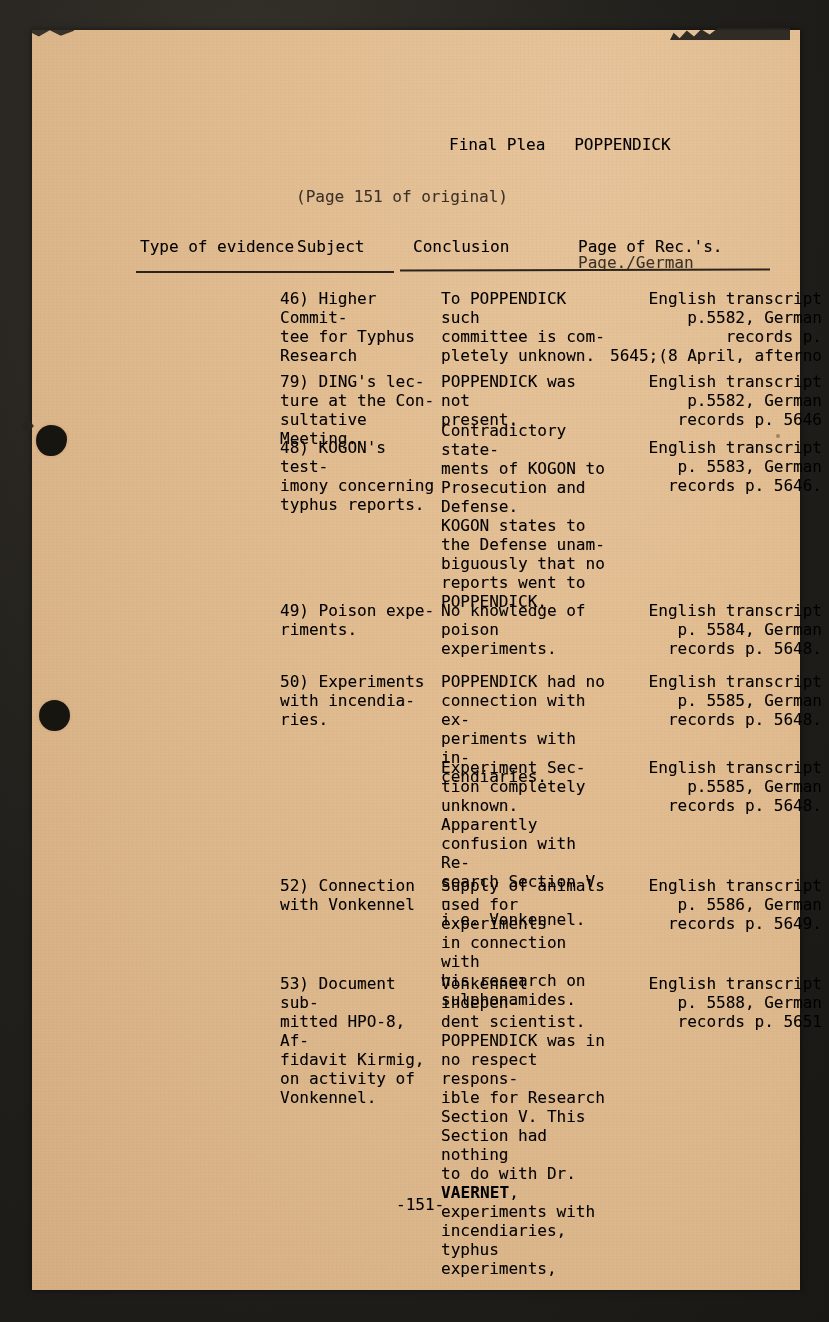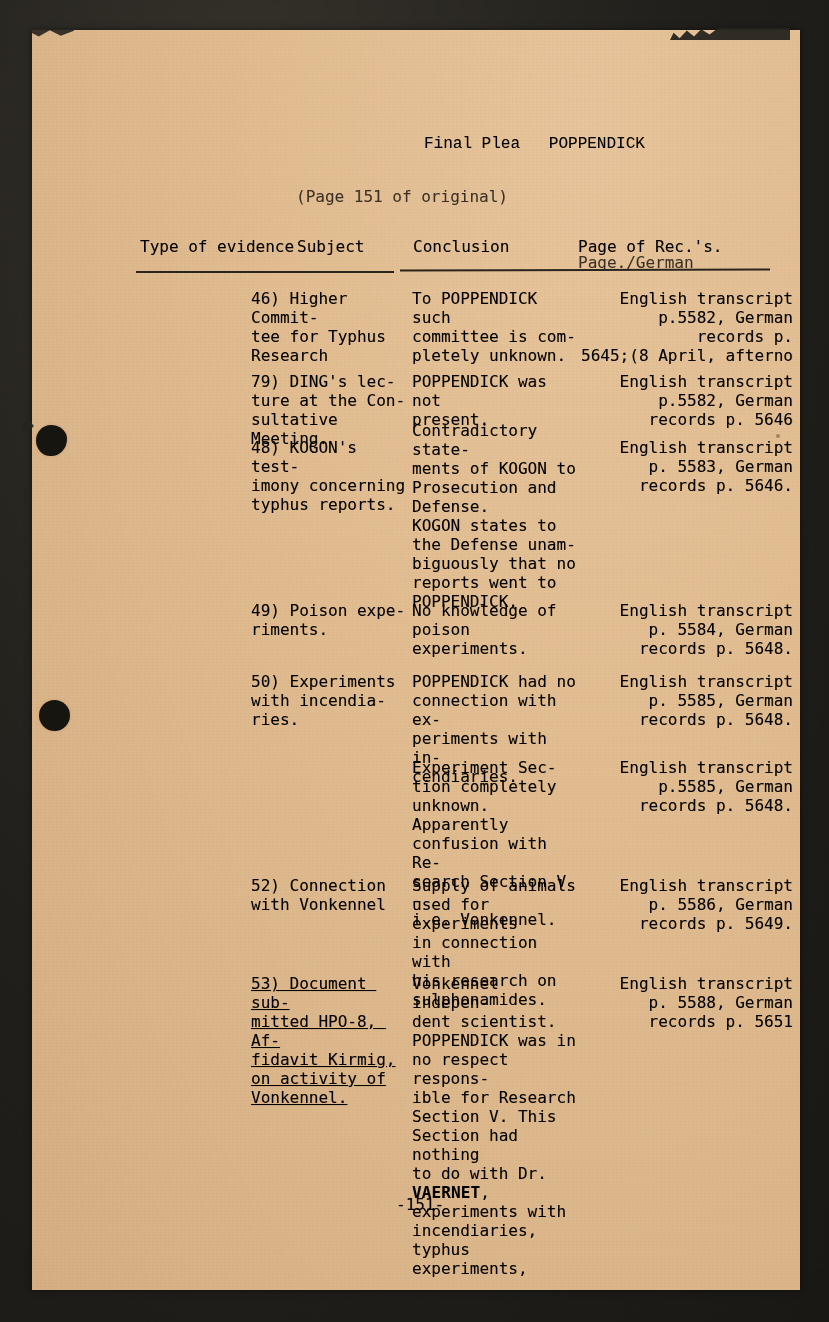--- a/index.html
+++ b/index.html
@@ -105,21 +105,21 @@
   }
   .ink {
     position: absolute;
     white-space: pre;
     text-shadow: 0.35px 0.3px 0 rgba(48,38,24,0.30);
   }
   .faded { opacity: 0.74; }
   .heavy { font-weight: bold; letter-spacing: 0.1px; }
 
   
-  #doc-title { left: 424px; top: 135px; font-family: Liberation Mono, monospace; }
+  #doc-title { left: 449px; top: 135px; }
 
   
   #page-note { left: 296px; top: 187px; }
 
   
   #hdr-type       { left: 140px; top: 237px; }
   #hdr-subject    { left: 297px; top: 237px; }
   #hdr-conclusion { left: 413px; top: 237px; }
   #hdr-pages      { left: 578px; top: 237px; }
   #hdr-pages-2    { left: 578px; top: 253px; }
@@ -128,21 +128,21 @@
   .hrule {
     position: absolute;
     height: 2px;
     background: #2a241c;
   }
   #hrule-left  { left: 136px; top: 271px; width: 258px; }
   #hrule-right { left: 400px; top: 269px; width: 370px;
                  transform: rotate(-0.15deg); }
 
   
-  .cell { position: absolute; white-space: pre-wrap; }
+  .cell { position: absolute; white-space: pre-wrap; margin-left: 29px; }
   .col-subject    { left: 251px; width: 158px; }
   .col-conclusion { left: 412px; width: 168px; }
   .col-pages      { left: 578px; width: 215px; text-align: right; }
 
   
   #page-footer { left: 396px; top: 1195px; }
 </style>
 </head>
 <body>
 
@@ -240,21 +240,21 @@
       <div class="ink cell col-subject" style="top: 876px;">52) Connection
 with Vonkennel</div>
       <div class="ink cell col-conclusion" style="top: 876px;">Supply of animals
 used for experiments
 in connection with
 his research on
 sulphonamides.</div>
       <div class="ink cell col-pages" style="top: 876px;">English transcript
 p. 5586, German
 records p. 5649.</div>
-      <div class="ink cell col-subject" style="top: 974px; text-decoration: underline;">53) Document sub-
+      <div class="ink cell col-subject" style="top: 974px;">53) Document sub-
 mitted HPO-8, Af-
 fidavit Kirmig,
 on activity of
 Vonkennel.</div>
       <div class="ink cell col-conclusion" style="top: 974px;"><span>Vonkennel indepen-
 dent scientist.
 POPPENDICK was in
 no respect respons-
 ible for Research
 Section V. This

